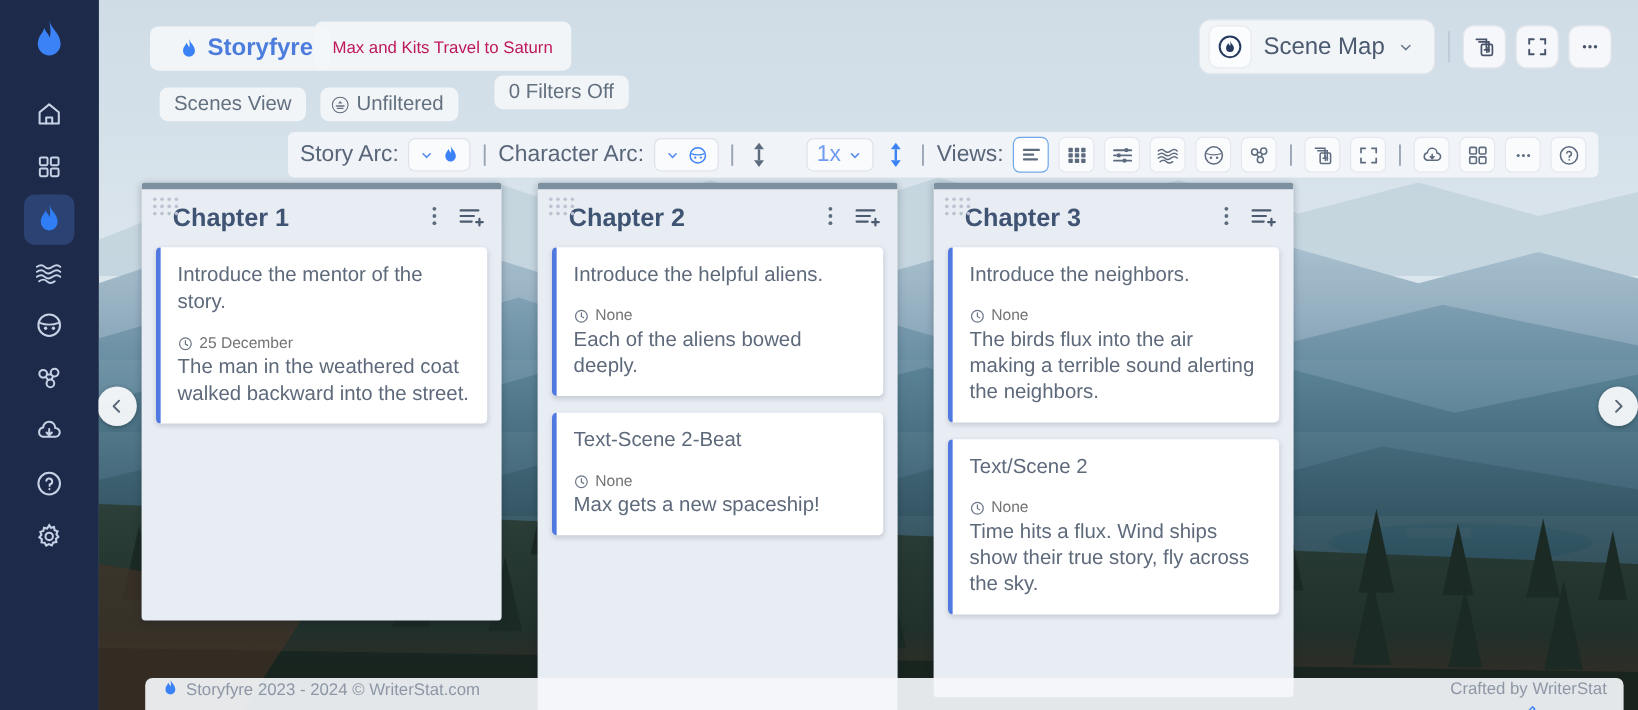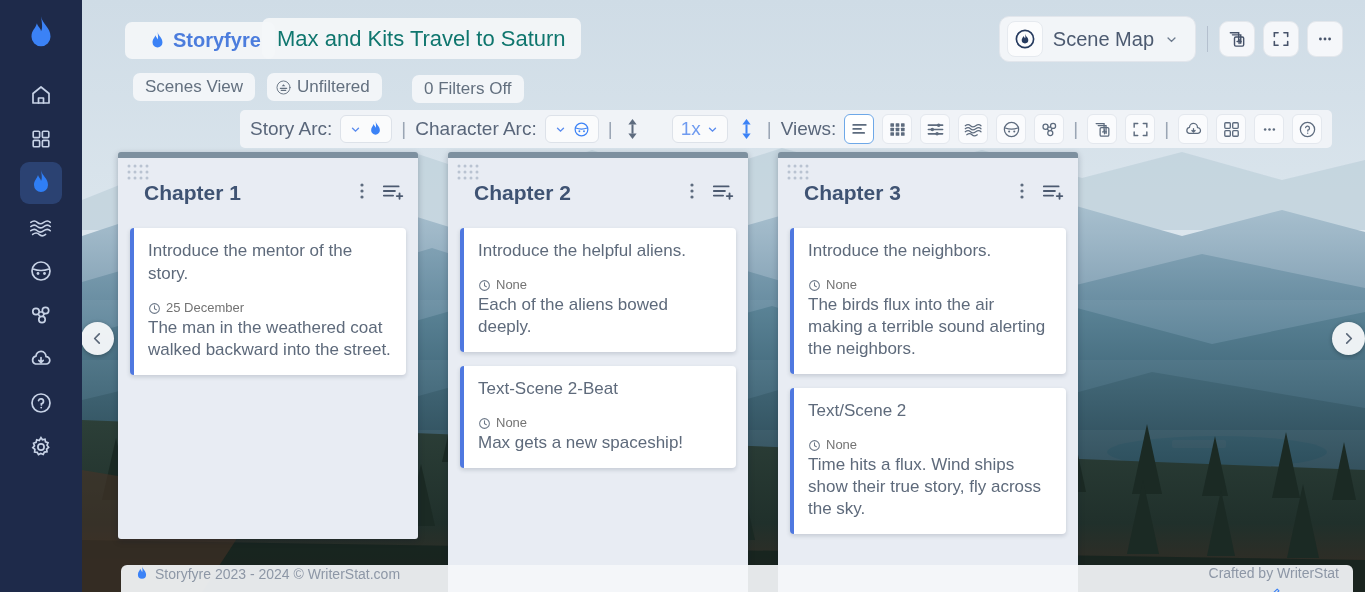--- a/index.html
+++ b/index.html
@@ -69,32 +69,32 @@
   }
   .chip-brand {
     left: 43px; top: 22px; height: 37px;
     padding: 0 14px 0 24px;
     font-size: 20px; font-weight: bold;
     color: #4c7ddd; gap: 7px;
   }
   .chip-title {
     left: 180px; top: 18px; height: 41px;
     padding: 0 15px;
-    font-size: 22px; color: #0f766e;
+    font-size: 14px; color: #be185d;
   }
   .chip-scenes {
     left: 51px; top: 73px; height: 28px;
     padding: 0 12px; font-size: 17px; color: #63707f;
   }
   .chip-unfiltered {
     left: 185px; top: 73px; height: 28px;
     padding: 0 12px 0 8px; font-size: 17px; gap: 5px; color: #63707f;
   }
   .chip-filters {
-    left: 330px; top: 75px; height: 28px;
+    left: 330px; top: 63px; height: 28px;
     padding: 12px 12px; font-size: 17px; color: #63707f;
   }
 
   
   .top-right {
     position: absolute; right: 22px; top: 16px;
     display: flex; align-items: center; gap: 8px;
   }
   .scenemap-btn {
     display: flex; align-items: center; gap: 10px;
@@ -174,21 +174,21 @@
     border-radius: 3px;
     border-top: 6px solid #7d909f;
     box-shadow: 0 2px 6px rgba(10,20,40,0.25);
     display: flex; flex-direction: column;
     align-self: flex-start;
   }
   .col-head {
     position: relative;
     display: flex; align-items: center;
     padding: 8px 12px 8px 12px;
-    height: 70px;
+    height: 48px;
   }
   .drag-dots {
     position: absolute; left: 8px; top: 5px;
     width: 26px; height: 22px;
   }
   .col-title {
     font-size: 21px; color: #3f5373; margin-left: 14px;
     flex: 1;
   }
   .col-actions { display: flex; align-items: center; gap: 12px; }

